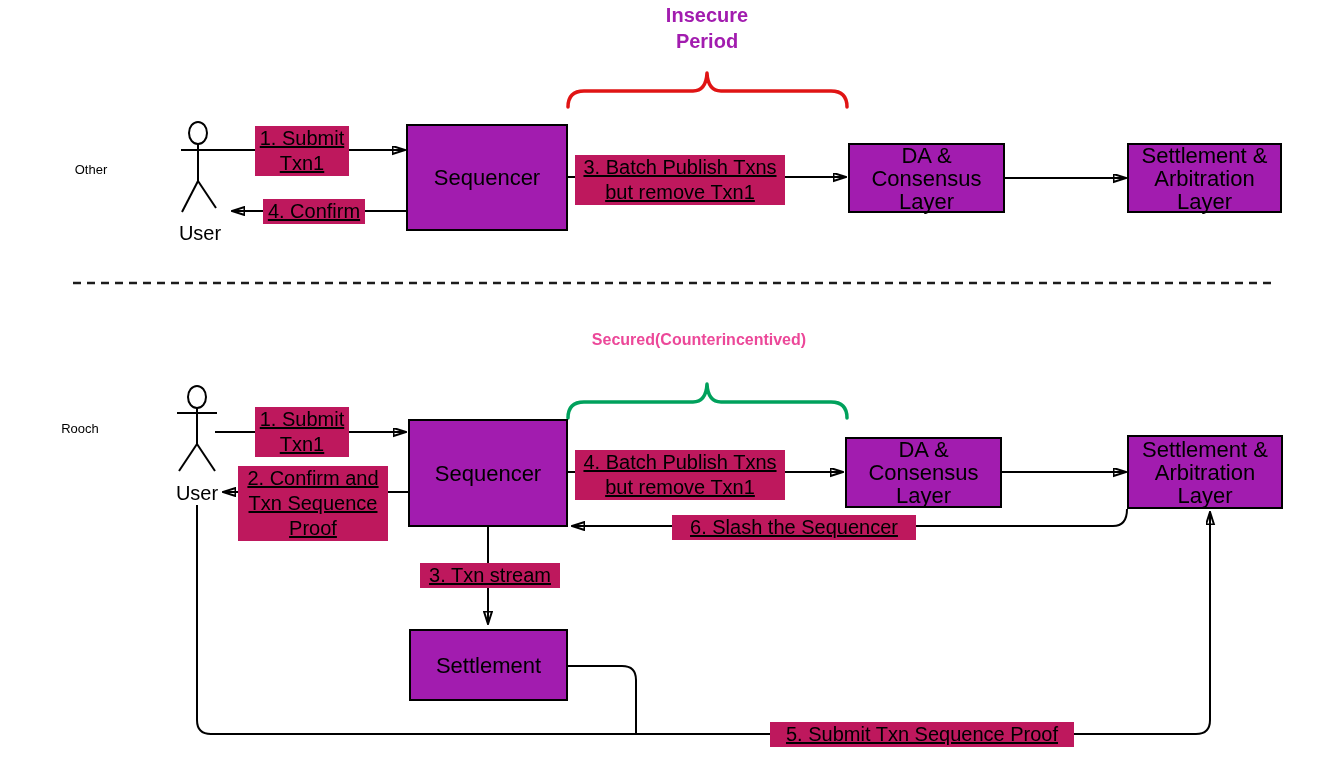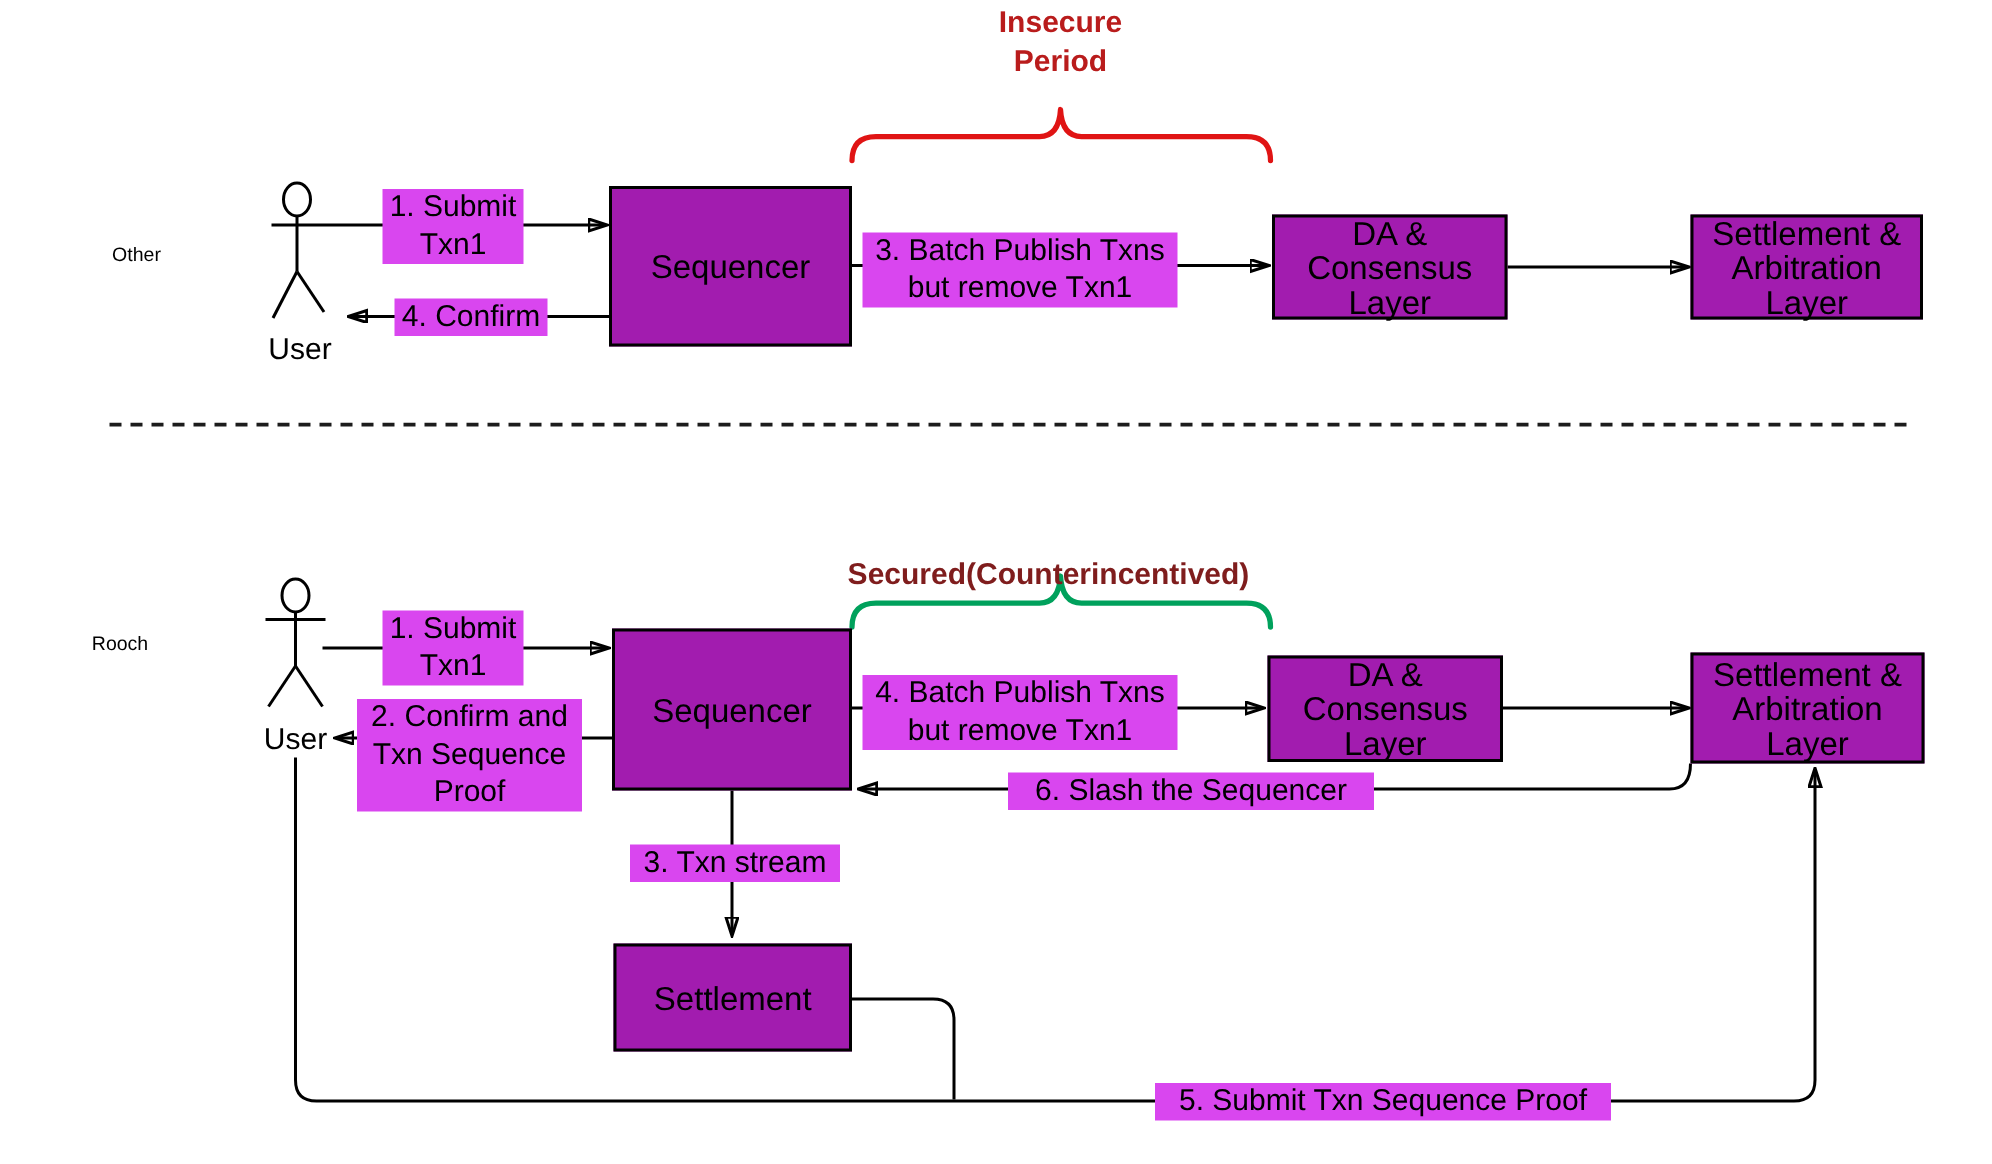--- a/index.html
+++ b/index.html
@@ -16,25 +16,25 @@
 
   .node{
     position:absolute;box-sizing:border-box;border:2px solid #000;background:#a21caf;
     display:flex;align-items:center;justify-content:center;text-align:center;
     font-size:22px;line-height:23px;white-space:pre-line;
   }
   .lbl{
     position:absolute;text-align:center;white-space:pre-line;
     font-size:20px;line-height:25px;
   }
-  .lbl.onln{background:#d946ef;}
+  .lbl.onln{background:#be185d;text-decoration:underline;}
   .lbl.sec{font-size:13px;}
   .ttl{position:absolute;text-align:center;white-space:pre-line;font-weight:bold;}
-  .ttl.red{color:#b91c1c;font-size:20px;line-height:26px;}
-  .ttl.green{color:#7f1d1d;font-size:20px;line-height:26px;margin-top:43px;}
+  .ttl.red{color:#a21caf;font-size:20px;line-height:26px;}
+  .ttl.green{color:#ec4899;font-size:16px;line-height:26px;}
 </style>
 </head>
 <body>
 
 <div class="canvas">
 
   <svg class="wires" viewBox="0 0 1328 776">
     <defs>
       <marker id="ah" markerWidth="14" markerHeight="10" refX="12" refY="4.5" orient="auto" markerUnits="userSpaceOnUse">
         <path d="M0.5,0.5 L13,4.5 L0.5,8.5 Z" fill="#000" stroke="none"></path>

